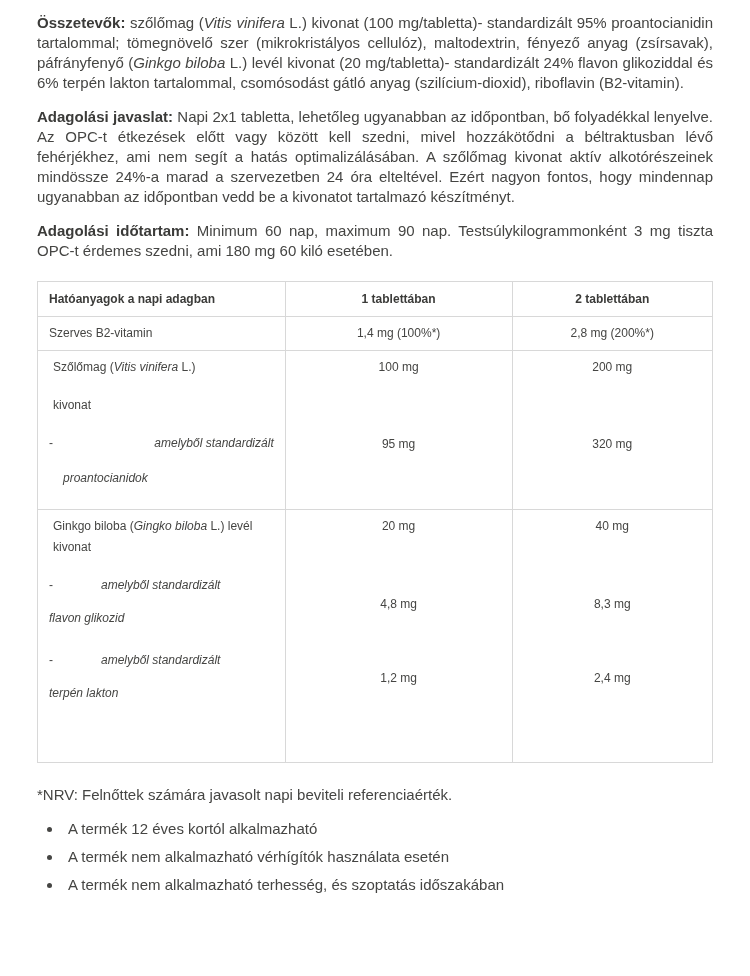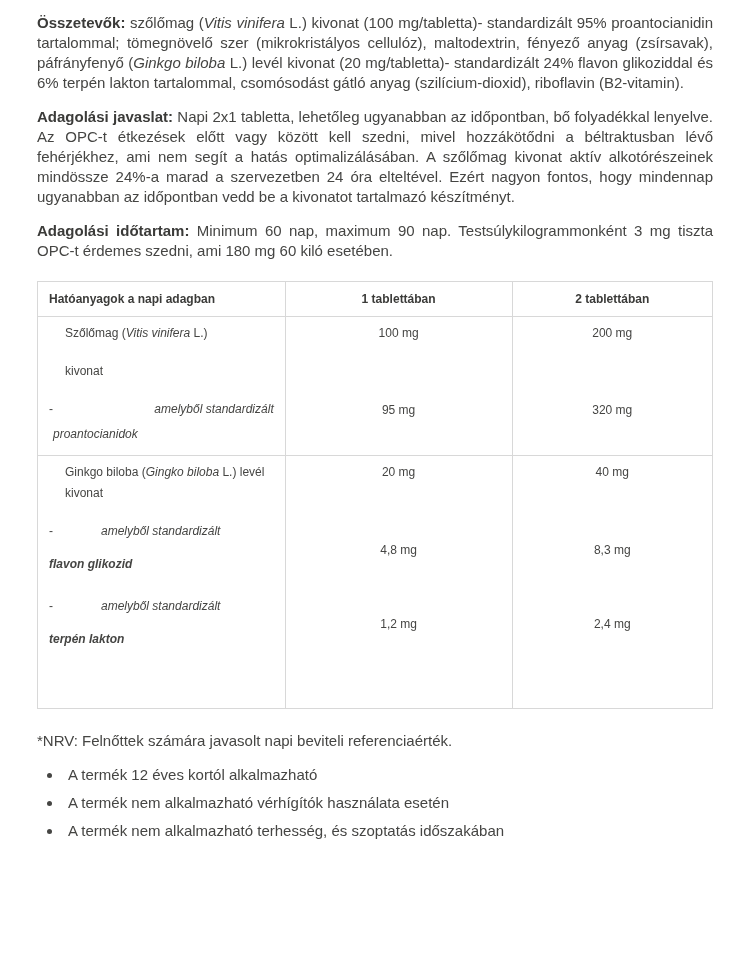--- a/index.html
+++ b/index.html
@@ -46,33 +46,33 @@
   }
   .nutrients th {
     font-weight: 700;
     text-align: center;
     color: #3b3b39;
     padding-top: 7px;
   }
   .nutrients th.first { text-align: left; }
   .nutrients td.val { text-align: center; }
 
-  .cell-block { margin: 0 0 17px 16px; }
-  .cell-block.last { margin: 4px; }
+  .cell-block { margin: 0 0 17px 4px; }
+  .cell-block.last { margin: 14px; }
   .dash-spread {
     display: flex;
     justify-content: space-between;
     margin: 0;
   }
   .dash-gap {
     display: flex;
     column-gap: 48px;
     margin: 0 0 12px 0;
   }
-  .sub-line { margin: 0 0 21px 0; font-weight: bold; }
+  .sub-line { margin: 0 0 21px 0; }
   .sub-line.last { margin: 0; }
 
   .vgap-a { margin-top: 56px; }
   .vgap-b { margin-top: 57px; }
   .vgap-c { margin-top: 53px; }
   tr.row-ginkgo td { padding-bottom: 58px; }
 
   
   .footnote {
     margin: 0 0 14px 0;
@@ -117,20 +117,25 @@
       <col style="width:29.7%">
     </colgroup>
     <thead>
       <tr>
         <th class="first">Hatóanyagok a napi adagban</th>
         <th>1 tablettában</th>
         <th>2 tablettában</th>
       </tr>
     </thead>
     <tbody>
+      <tr>
+        <td>Szerves B2-vitamin</td>
+        <td class="val">1,4 mg (100%*)</td>
+        <td class="val">2,8 mg (200%*)</td>
+      </tr>
       <tr>
         <td>
           <div class="cell-block"><span>Szőlőmag (</span><em>Vitis vinifera</em><span> L.)</span></div>
           <div class="cell-block">kivonat</div>
           <div class="dash-spread">
               <span>-</span>
               <em>amelyből standardizált</em>
             </div>
           <div class="cell-block last"><em>proantocianidok</em></div>
         </td>

